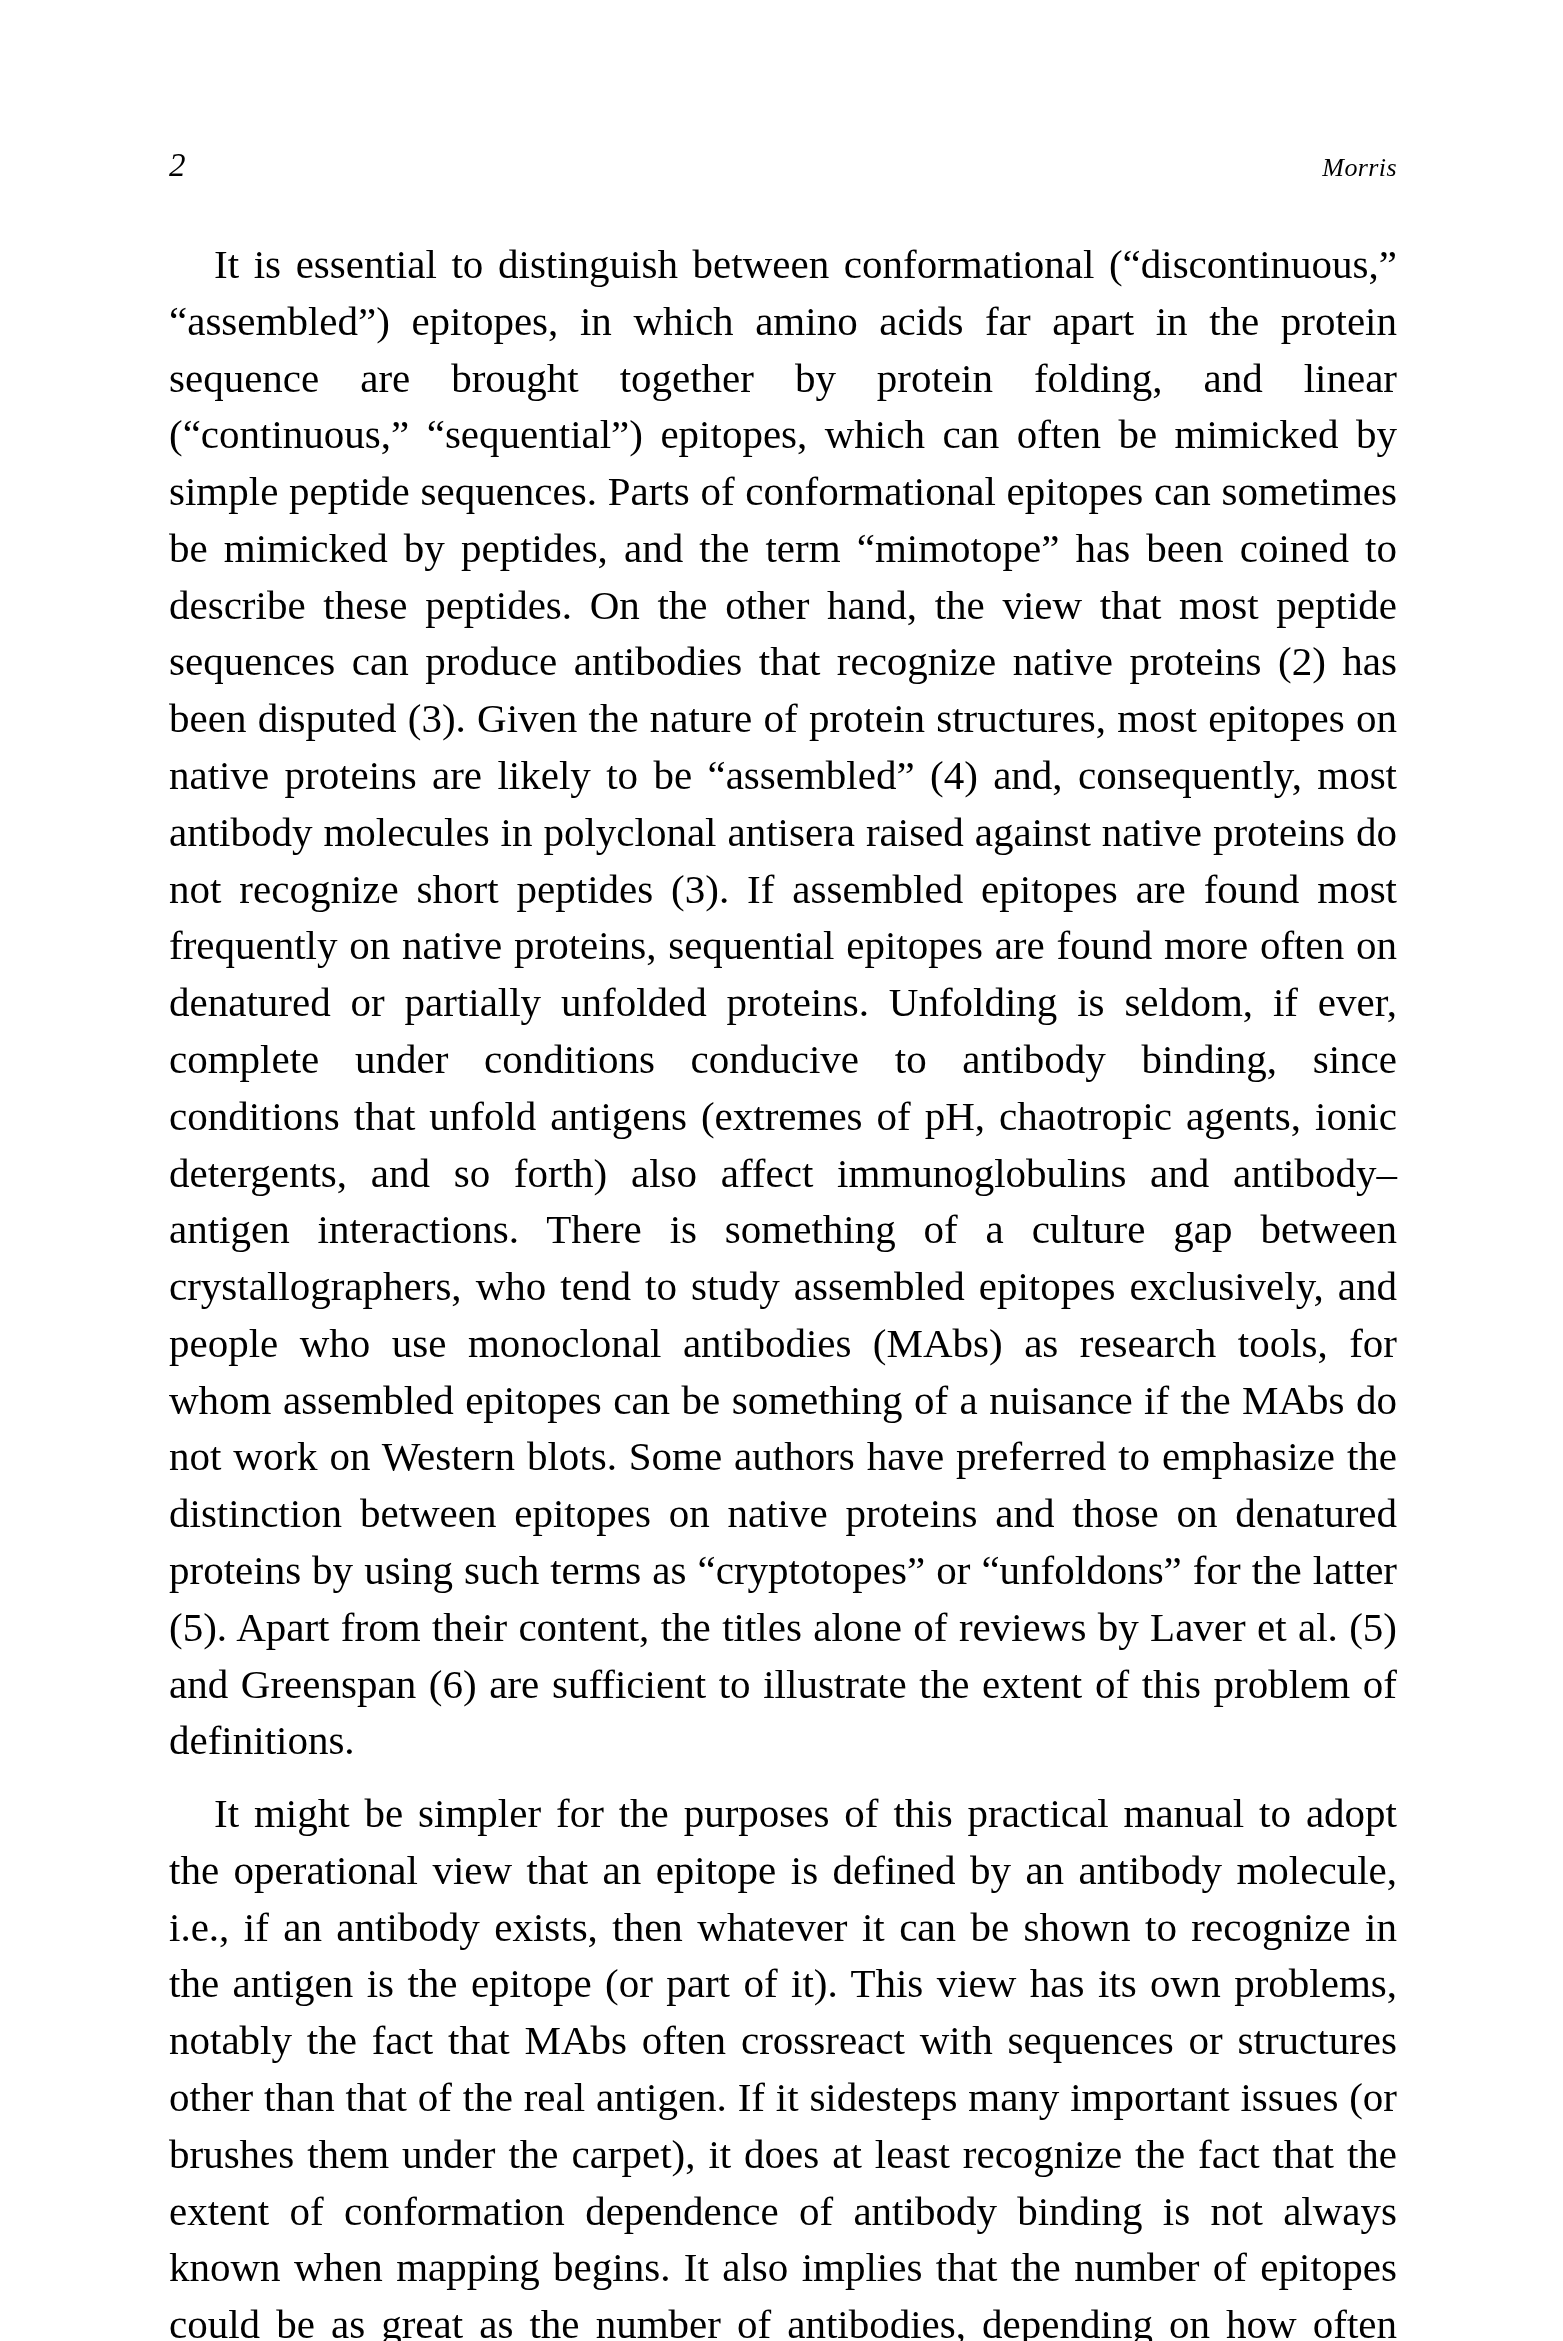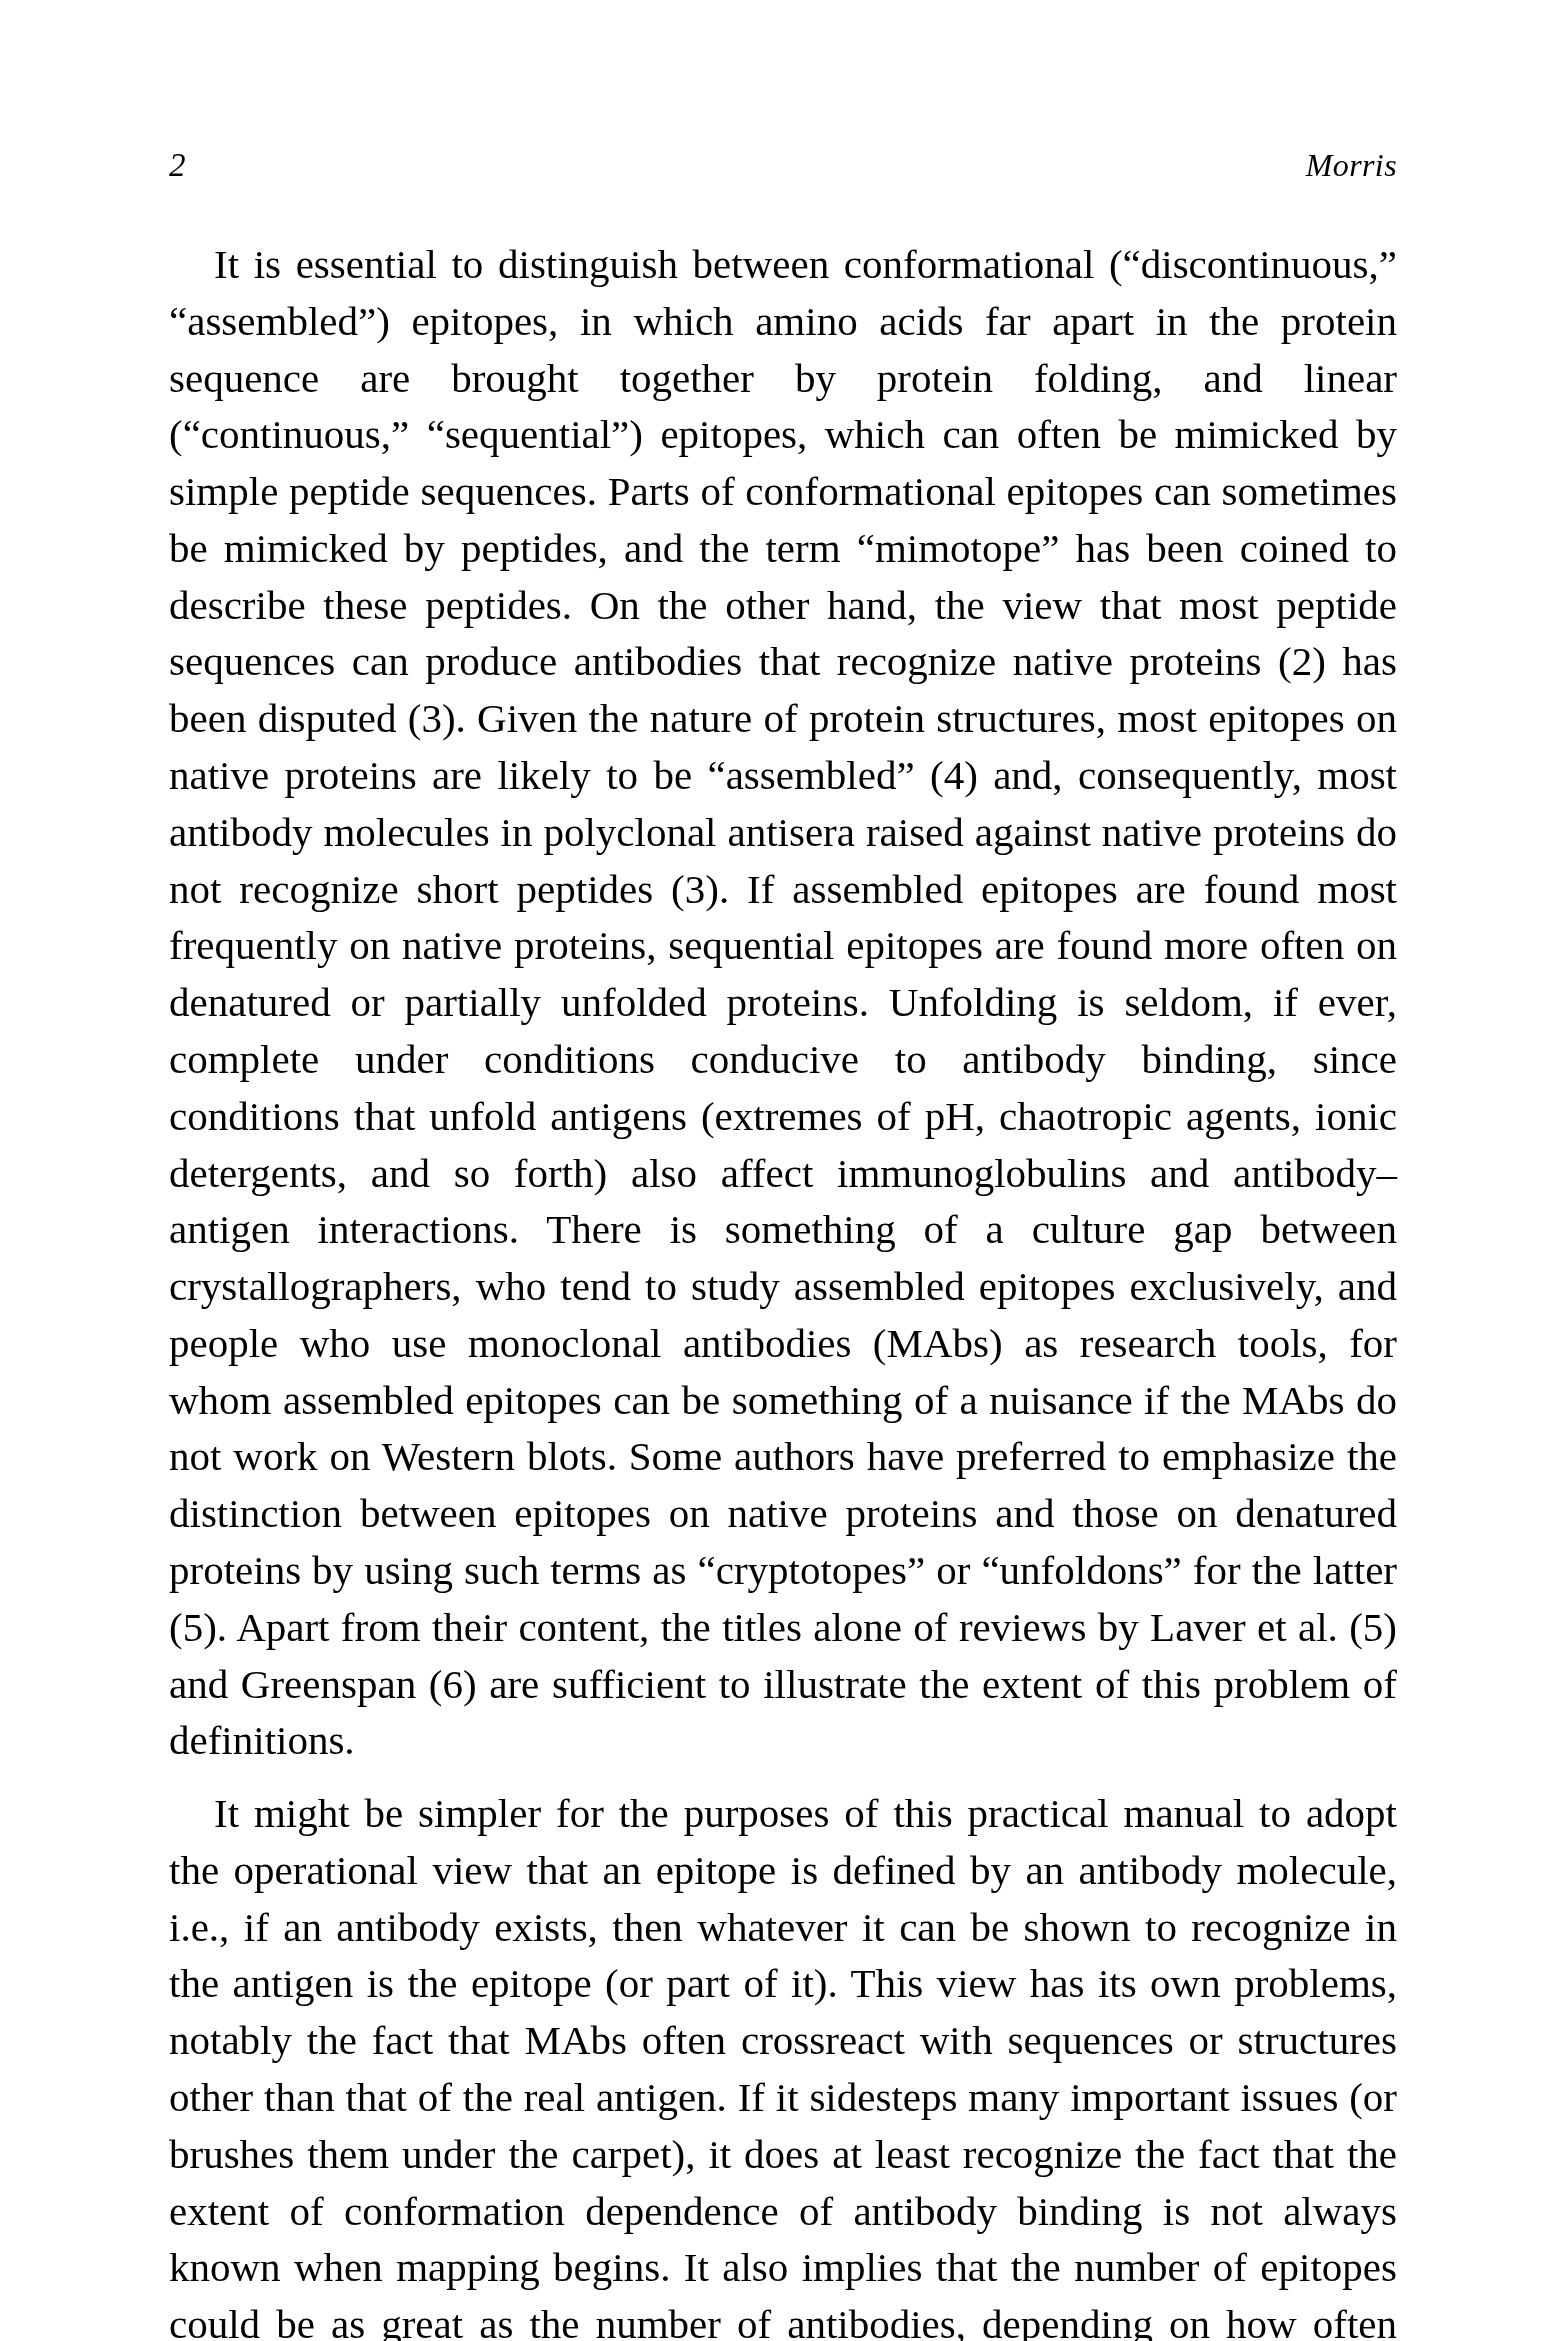--- a/index.html
+++ b/index.html
@@ -37,21 +37,21 @@
     font-size: 32px;
     letter-spacing: 0.4px;
     margin-bottom: 52px;
   }
   .folio {
     font-style: italic;
     font-size: 33px;
   }
   .head-title {
     font-style: italic;
-    font-size: 32px;
+    font-size: 26px;
   }
   .body-text {
     font-size: 41px;
     line-height: 1.385;
     text-align: justify;
     text-justify: inter-word;
     hyphens: manual;
   }
   .body-text p {
     margin: 0;

